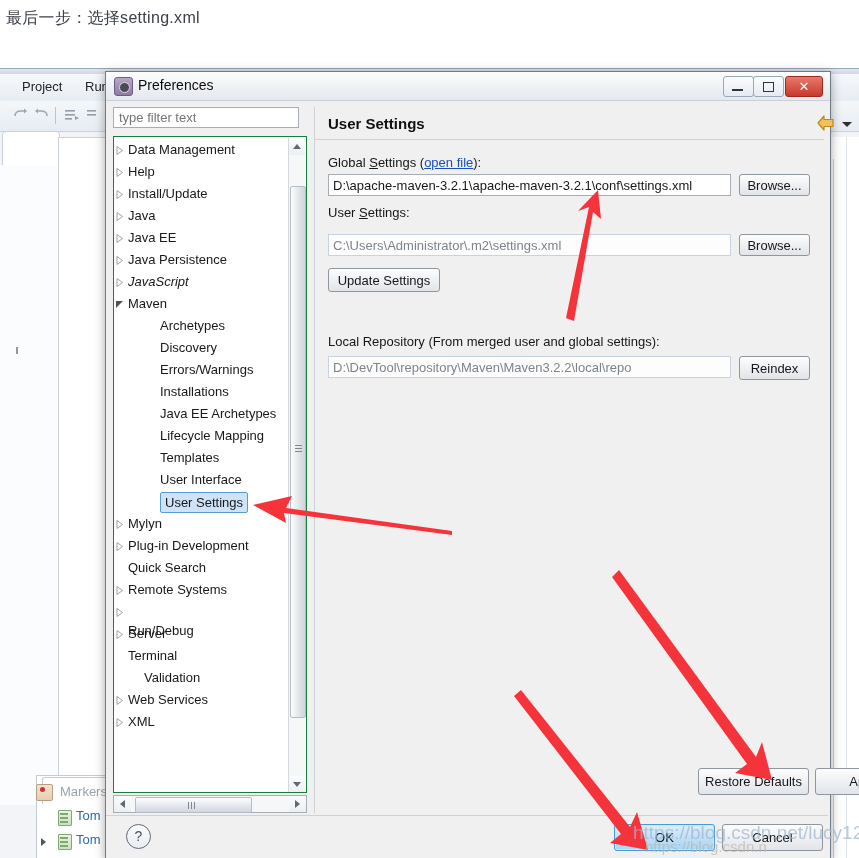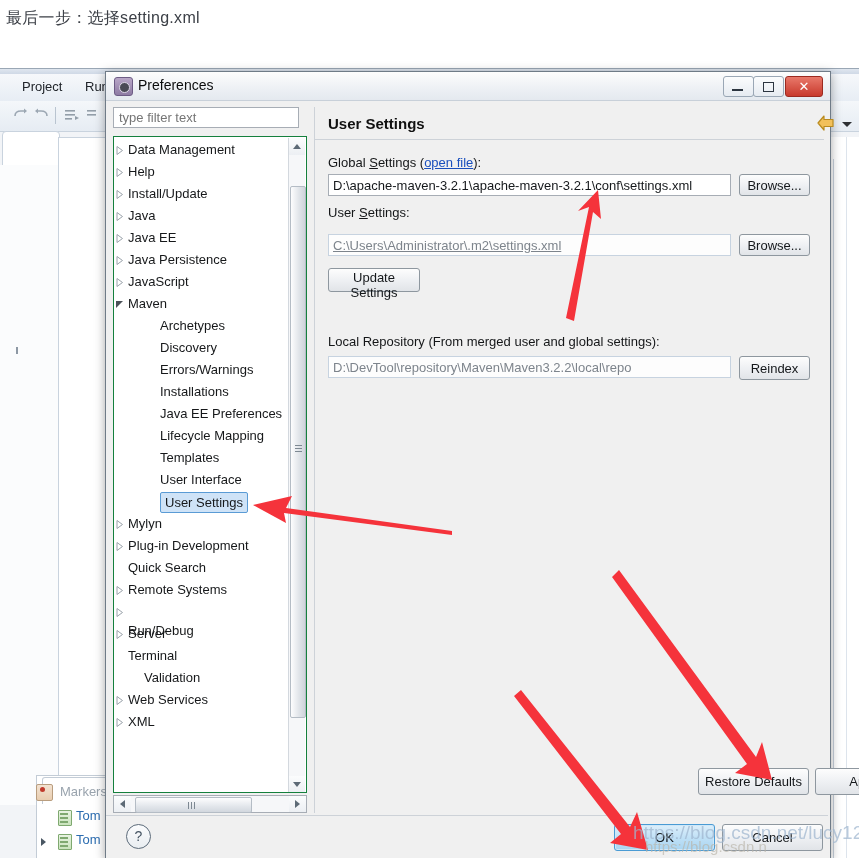--- a/index.html
+++ b/index.html
@@ -435,21 +435,21 @@
                 </svg>
               </span>
               <span class="tlabel" style="left: 14px;">Java Persistence</span>
             </div>
             <div class="tnode">
               <span class="arrow-c" style="left: 2px;">
                 <svg width="8" height="9" viewBox="0 0 8 9">
                   <path d="M1 0.5 L6.5 4.5 L1 8.5 Z" fill="none" stroke="#9aa2ab" stroke-width="1"></path>
                 </svg>
               </span>
-              <span class="tlabel" style="left: 14px;">JavaScript</span>
+              <span class="tlabel" style="left: 14px; font-style: italic;">JavaScript</span>
             </div>
             <div class="tnode">
               <span class="arrow-c" style="left: 2px;">
                 <svg width="8" height="9" viewBox="0 0 8 9">
                   <path d="M0 1 L7 1 L0 8 Z" fill="#4b5158"></path>
                 </svg>
               </span>
               <span class="tlabel" style="left: 14px;">Maven</span>
             </div>
             <div class="tnode">
@@ -458,21 +458,21 @@
             <div class="tnode">
               <span class="tlabel" style="left: 46px;">Discovery</span>
             </div>
             <div class="tnode">
               <span class="tlabel" style="left: 46px;">Errors/Warnings</span>
             </div>
             <div class="tnode">
               <span class="tlabel" style="left: 46px;">Installations</span>
             </div>
             <div class="tnode">
-              <span class="tlabel" style="left: 46px;">Java EE Preferences</span>
+              <span class="tlabel" style="left: 46px;">Java EE Archetypes</span>
             </div>
             <div class="tnode">
               <span class="tlabel" style="left: 46px;">Lifecycle Mapping</span>
             </div>
             <div class="tnode">
               <span class="tlabel" style="left: 46px;">Templates</span>
             </div>
             <div class="tnode">
               <span class="tlabel" style="left: 46px;">User Interface</span>
             </div>
@@ -590,24 +590,24 @@
 
       <div class="lbl" style="left:13px;top:48px;">
         <span>Global </span><u>S</u><span>ettings (</span><span class="link">open file</span><span>):</span>
       </div>
       <input class="tfield" style="left: 13px; top: 67px; width: 403px;" type="text" value="D:\apache-maven-3.2.1\apache-maven-3.2.1\conf\settings.xml">
       <button class="btn" style="left:424px;top:67px;width:71px;height:22px;">Browse...</button>
 
       <div class="lbl" style="left:13px;top:98px;">
         <span>User </span><u>S</u><span>ettings:</span>
       </div>
-      <input class="tfield readonly" style="left: 13px; top: 127px; width: 403px; text-decoration: underline;" type="text" value="C:\Users\Administrator\.m2\settings.xml">
+      <input class="tfield readonly" style="left: 13px; top: 127px; width: 403px;" type="text" value="C:\Users\Administrator\.m2\settings.xml">
       <button class="btn" style="left:424px;top:127px;width:71px;height:22px;">Browse...</button>
 
-      <button class="btn" style="left:13px;top:161px;width:92px;height:24px;">Update Settings</button>
+      <button class="btn" style="left:13px;top:161px;width:112px;height:24px;">Update Settings</button>
 
       <div class="lbl" style="left:13px;top:227px;">Local Repository (From merged user and global settings):</div>
       <input class="tfield readonly" style="left: 13px; top: 249px; width: 403px;" type="text" value="D:\DevTool\repository\Maven\Maven3.2.2\local\repo">
       <button class="btn" style="left:424px;top:249px;width:71px;height:24px;">Reindex</button>
 
       <button class="btn" style="left:383px;top:661px;width:111px;height:27px;">Restore Defaults</button>
       <button class="btn" style="left:500px;top:661px;width:101px;height:27px;">Apply</button>
     </div>
 
     <div class="footer-sep"></div>

